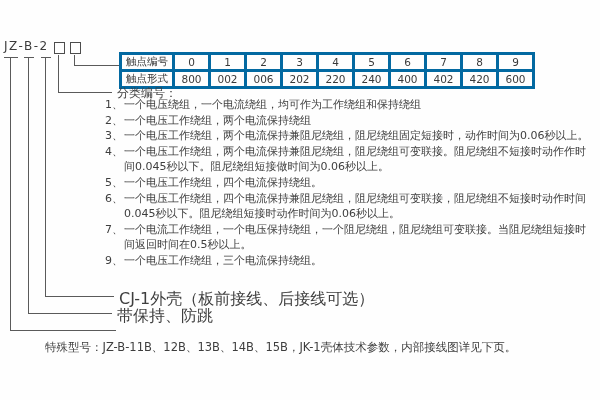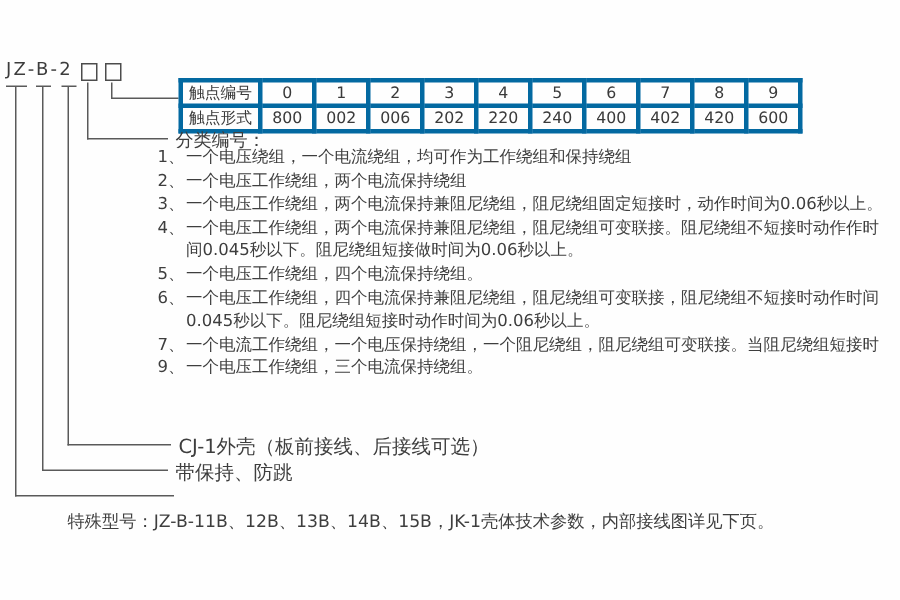--- a/index.html
+++ b/index.html
@@ -30,21 +30,21 @@
   .ctable td.lbl { width:53px; }
   .ctable td.val { width:36px; }
   .cls-title { position:absolute; left:117px; top:85px; font-size:12px; white-space:nowrap;text-align:center; }
   .items {
     position:absolute; left:105px; top:97px; width:492px;
     font-size:11px; line-height:15.6px; white-space:nowrap;
   }
   .item-line { height:15.6px; }
   .item-line .num { display:inline-block; min-width:19px; }
   .item-line.cont { padding-left:19px; }
-  .callout { position:absolute; font-size:13px; white-space:nowrap; }
+  .callout { position:absolute; font-size:16px; white-space:nowrap; }
   .footer-note { position:absolute; left:45px; top:340px; font-size:11.5px; white-space:nowrap;text-align:center; }
 </style>
 </head>
 <body>
 
 <div class="page">
 
   <div class="model-code">JZ-B-2</div>
 
   <div class="code-box" style="left:54px;"></div>
@@ -102,20 +102,21 @@
   <div class="items">
     <div class="item-line"><span class="num">1、</span><span>一个电压绕组，一个电流绕组，均可作为工作绕组和保持绕组</span></div>
     <div class="item-line"><span class="num">2、</span><span>一个电压工作绕组，两个电流保持绕组</span></div>
     <div class="item-line"><span class="num">3、</span><span>一个电压工作绕组，两个电流保持兼阻尼绕组，阻尼绕组固定短接时，动作时间为0.06秒以上。</span></div>
     <div class="item-line"><span class="num">4、</span><span>一个电压工作绕组，两个电流保持兼阻尼绕组，阻尼绕组可变联接。阻尼绕组不短接时动作作时</span></div>
     <div class="item-line cont">间0.045秒以下。阻尼绕组短接做时间为0.06秒以上。</div>
     <div class="item-line"><span class="num">5、</span><span>一个电压工作绕组，四个电流保持绕组。</span></div>
     <div class="item-line"><span class="num">6、</span><span>一个电压工作绕组，四个电流保持兼阻尼绕组，阻尼绕组可变联接，阻尼绕组不短接时动作时间</span></div>
     <div class="item-line cont">0.045秒以下。阻尼绕组短接时动作时间为0.06秒以上。</div>
     <div class="item-line"><span class="num">7、</span><span>一个电流工作绕组，一个电压保持绕组，一个阻尼绕组，阻尼绕组可变联接。当阻尼绕组短接时</span></div>
+    <div class="item-line cont">间返回时间在0.5秒以上。</div>
     <div class="item-line"><span class="num">9、</span><span>一个电压工作绕组，三个电流保持绕组。</span></div>
   </div>
 
   <div class="callout" style="left:119px; top:289px;">CJ-1外壳（板前接线、后接线可选）</div>
   <div class="callout" style="left:117px; top:306px;">带保持、防跳</div>
 
   <div class="footer-note">特殊型号：JZ-B-11B、12B、13B、14B、15B，JK-1壳体技术参数，内部接线图详见下页。</div>
 
 </div>
 

